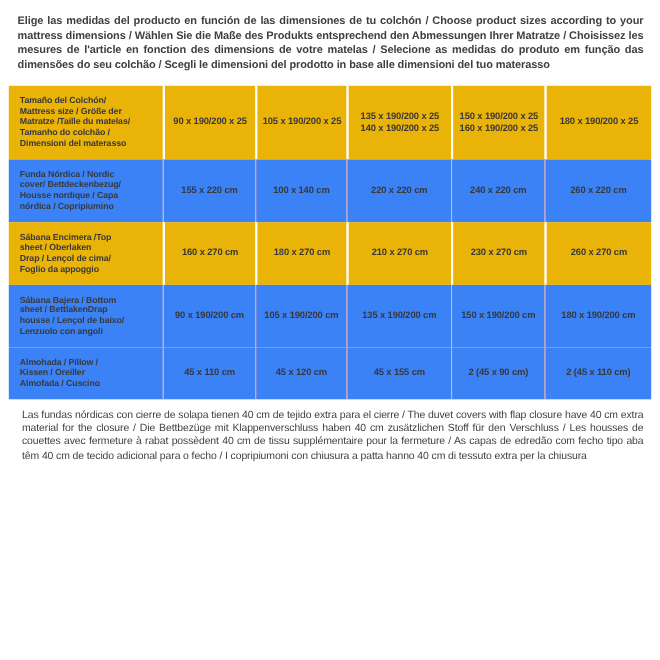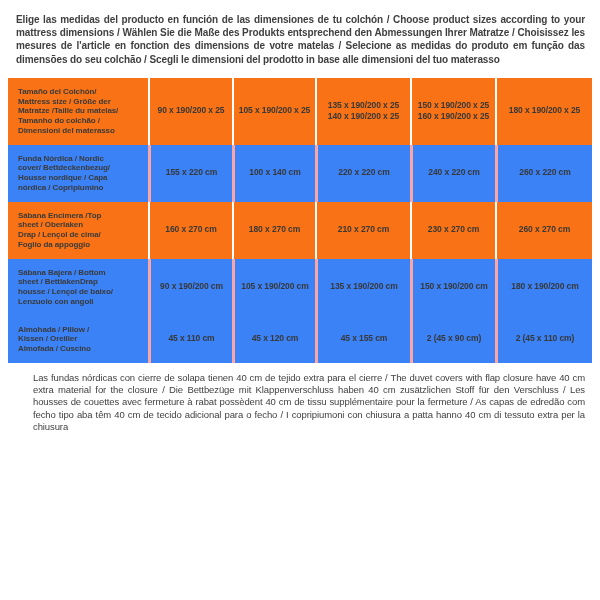--- a/index.html
+++ b/index.html
@@ -29,46 +29,46 @@
     border-spacing: 0;
     table-layout: fixed;
     width: 584px;
     margin: 2px 8px 0 8px;
   }
   td {
     box-sizing: border-box;
     vertical-align: middle;
     padding: 9px 4px;
   }
-  tr.stripe { background: #f97316; }
+  tr.stripe { background: #eab308; }
   tr.plain  { background: #3b82f6; }
   td.label-cell {
     text-align: left;
     padding-left: 10px;
     font-size: 8px;
     font-weight: 700;
     line-height: 1.22;
     letter-spacing: -0.1px;
     white-space: pre-line;
     color: #3a3a3a;
   }
   td.value-cell {
     text-align: center;
     font-size: 8.5px;
     font-weight: 700;
     letter-spacing: -0.1px;
     white-space: pre-line;
     line-height: 1.35;
     color: #383838;
   }
-  tr.plain  td.value-cell { border-left: 3px solid #fca5a5; }
+  tr.plain  td.value-cell { border-left: 1px solid #fca5a5; }
   tr.stripe td.value-cell { border-left: 2px solid #ffffff; }
   .footnote {
     margin: 0;
-    padding: 9px 15px 0 33px;
+    padding: 9px 15px 0 20px;
     font-size: 9.5px;
     font-weight: 400;
     line-height: 1.3;
     text-align: justify;
     letter-spacing: -0.1px;
     color: #3f3f3f;
   }
 </style>
 </head>
 <body>

